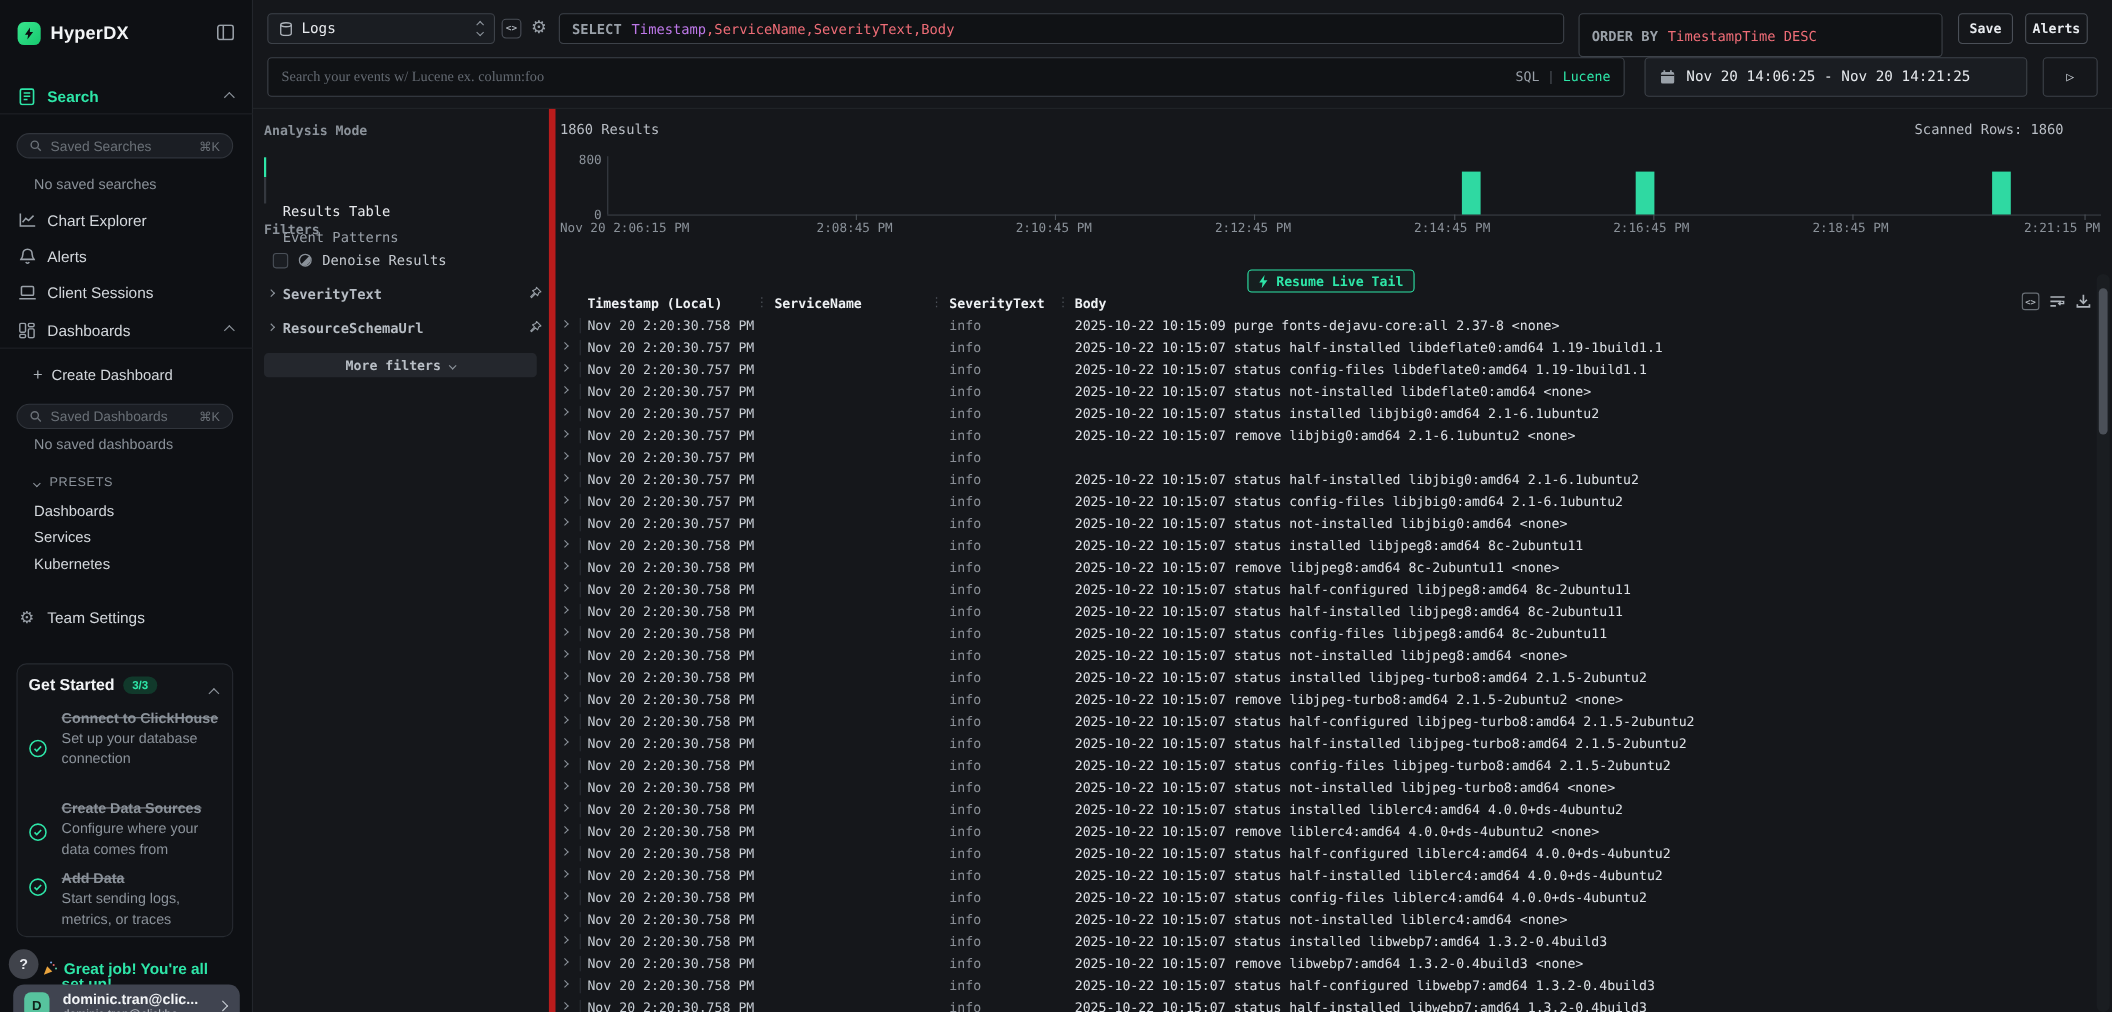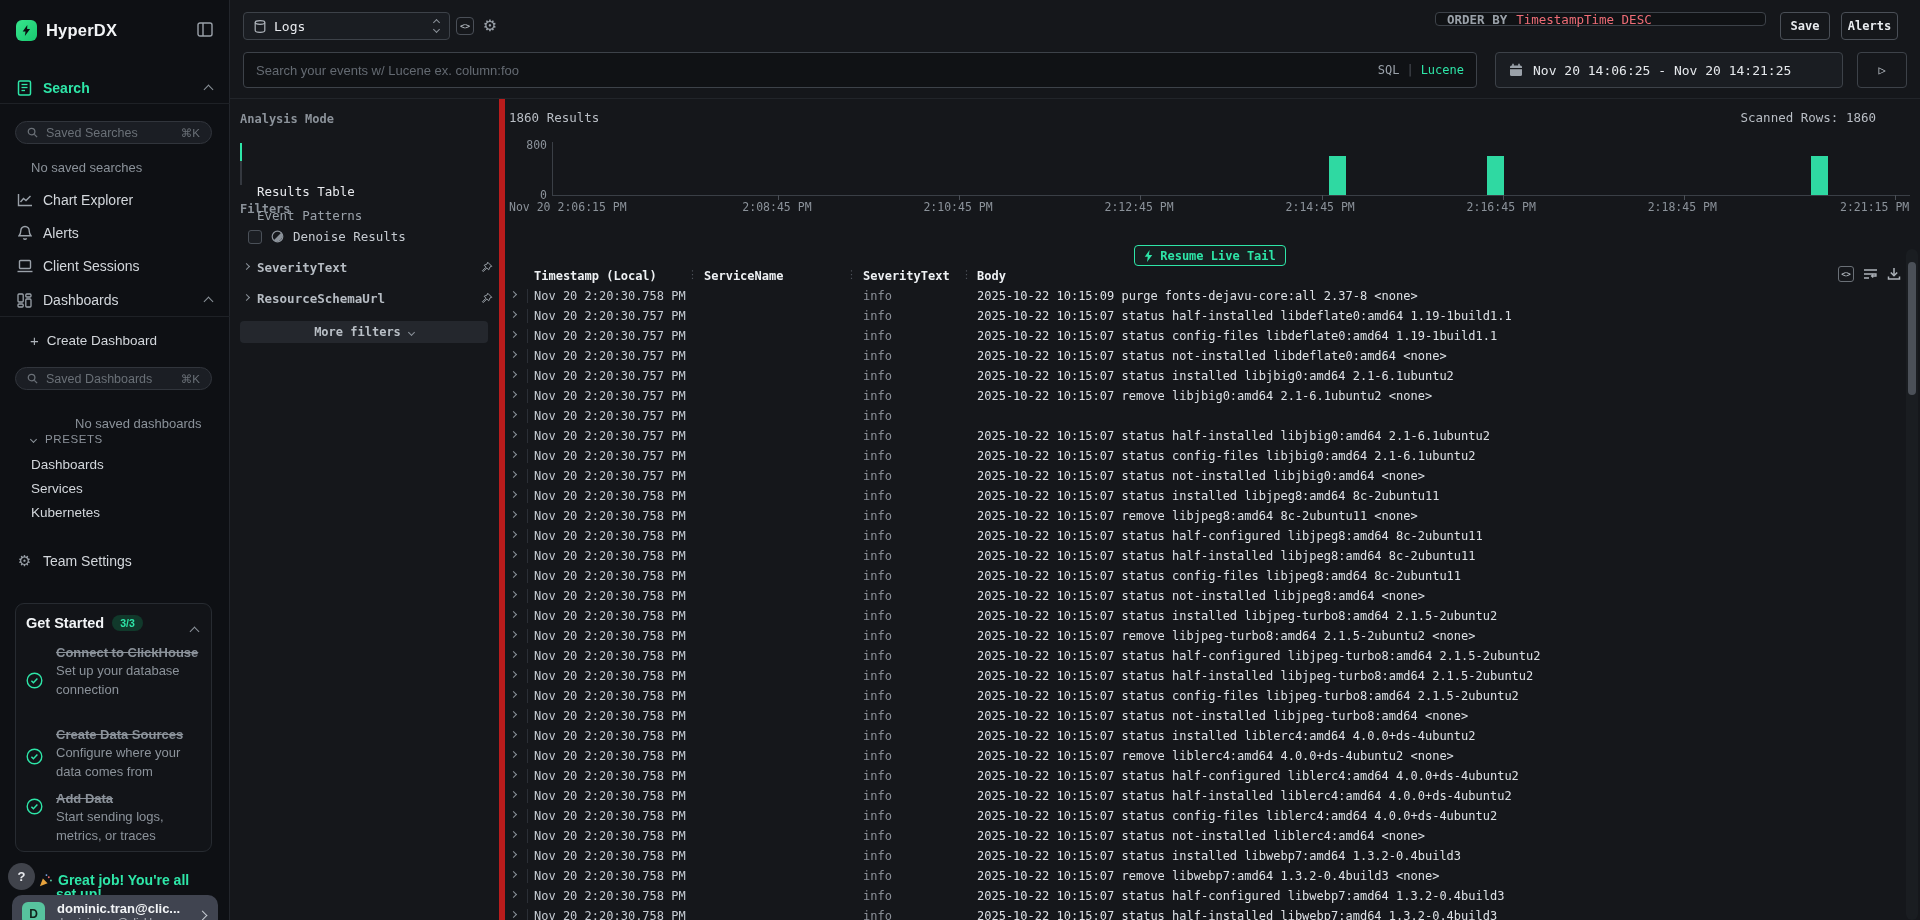--- a/index.html
+++ b/index.html
@@ -69,26 +69,26 @@
   .src-label { flex:1; margin-left:8px; font-size:13px; color:#e8eaee; }
   .updown { display:flex; flex-direction:column; gap:2px; align-items:center; }
   .updown .chev { width:5px; height:5px; }
   .icon-btn { position:absolute; display:flex; align-items:center; justify-content:center; cursor:pointer; }
   .code-btn { left:226px; top:17px; width:18px; height:18px; border:1px solid #4a4f57; border-radius:4px; color:#aeb4bb; font-size:8.5px; font-weight:bold; }
   .gear-btn { left:250px; top:15px; width:20px; height:20px; color:#9aa1a9; font-size:16px; }
   .sql-input { left:278px; top:12px; width:914px; height:28px; display:flex; align-items:center; padding:0 11px; font-size:12.5px; cursor:text; }
   .kw { color:#9aa1a9; font-weight:bold; margin-right:9px; }
   .tok-purple { color:#bd78e8; }
   .tok-salmon { color:#ef6d77; }
-  .order-input { left:1205px; top:12px; width:331px; height:14px; display:flex; align-items:center; padding:0 11px; font-size:12.5px; cursor:text; }
+  .order-input { left:1205px; top:12px; width:331px; height:40px; display:flex; align-items:center; padding:0 11px; font-size:12.5px; cursor:text; }
   .tb-btn { position:absolute; top:12px; height:28px; border:1px solid #4a4f57; border-radius:4px; background:transparent; color:#e8ebef; font-weight:bold; font-size:12px; display:flex; align-items:center; justify-content:center; cursor:pointer; }
   .save-btn { left:1550px; width:50px; }
   .alerts-btn { left:1611px; width:57px; }
   .search-input { left:13px; top:52px; width:1234px; height:36px; display:flex; align-items:center; padding:0 12px; cursor:text; }
-  .search-input input { flex:1; background:transparent; border:none; outline:none; color:#d3d7dc; font-size:13px; font-family:Liberation Sans, sans-serif; }
+  .search-input input { flex:1; background:transparent; border:none; outline:none; color:#d3d7dc; font-size:13px; font-family:Liberation Serif, serif; }
   .search-input input::placeholder { color:#646a72; }
   .lang-toggle { display:flex; gap:7px; font-size:12px; align-items:center; }
   .lang-sql { color:#9aa1a9; cursor:pointer; }
   .lang-sep { color:#4c5158; }
   .lang-lucene { color:#2ee6a8; cursor:pointer; }
   .daterange { left:1265px; top:52px; width:348px; height:36px; background:#1a1d22; display:flex; align-items:center; gap:10px; padding:0 13px; font-size:13px; color:#e6e9ed; cursor:pointer; }
   .play-btn { left:1627px; top:52px; width:50px; height:36px; color:#c6ccd3; font-size:12px; display:flex; align-items:center; justify-content:center; cursor:pointer; border:1px solid #3d4249; border-radius:4px; position:absolute; }
 
   
   .pn-label { position:absolute; left:10px; font-family:"DejaVu Sans Mono",monospace; font-size:12px; font-weight:bold; color:#8b929a; }
@@ -223,21 +223,21 @@
   </div>
 
   <div class="pill" style="top:367px;">
     <svg class="ic" width="11" height="11" viewBox="0 0 12 12">
         <circle cx="5" cy="5" r="3.6" fill="none" stroke="#6a7077" stroke-width="1.4"></circle>
         <line x1="8" y1="8" x2="11" y2="11" stroke="#6a7077" stroke-width="1.4"></line>
       </svg>
     <span class="ptext">Saved Dashboards</span>
     <span class="pkbd">⌘K</span>
   </div>
-  <div class="sb-note" style="top:416px;margin-left:44px;">No saved dashboards</div>
+  <div class="sb-note" style="top:396px;">No saved dashboards</div>
 
   <div class="presets-row" style="top:433px;">
     <span class="chev down" style="width:5px;height:5px;"></span>
     <span class="plabel">PRESETS</span>
   </div>
   <div id="preset-list">
       <div class="sb-sub" style="top: 457px;">Dashboards</div>
       <div class="sb-sub" style="top: 481px;">Services</div>
       <div class="sb-sub" style="top: 505px;">Kubernetes</div>
     </div>
@@ -317,20 +317,25 @@
         </svg>
       <span class="src-label mono">Logs</span>
       <span class="updown">
           <span class="chev up"></span>
           <span class="chev down"></span>
         </span>
     </div>
     <div class="icon-btn code-btn mono">&lt;&gt;</div>
     <div class="icon-btn gear-btn">⚙</div>
 
+    <div class="tb-box sql-input mono">
+      <span class="kw">SELECT</span>
+      <span class="tok-purple">Timestamp</span>
+      <span class="tok-salmon">,ServiceName,SeverityText,Body</span>
+    </div>
 
     <div class="tb-box order-input mono">
       <span class="kw">ORDER BY</span>
       <span class="tok-salmon">TimestampTime DESC</span>
     </div>
 
     <button class="tb-btn save-btn mono">Save</button>
     <button class="tb-btn alerts-btn mono">Alerts</button>
 
     <div class="tb-box search-input">

